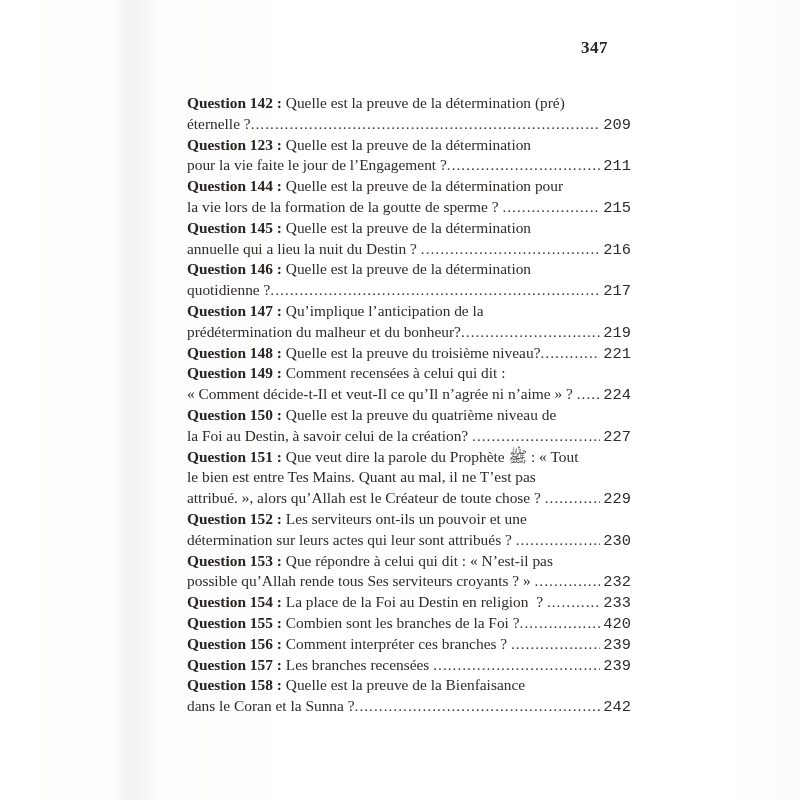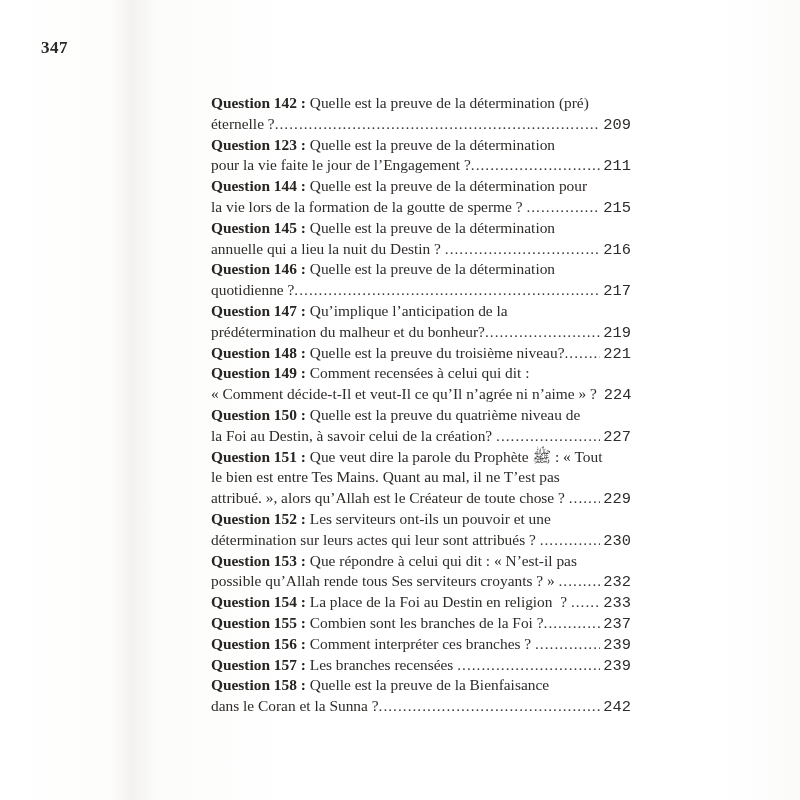--- a/index.html
+++ b/index.html
@@ -20,40 +20,39 @@
     background:
       linear-gradient(90deg,
         #ffffff 0px, #fdfdfc 110px, #f3f2f0 132px, #fcfcfb 158px,
         #ffffff 300px, #ffffff 720px, #fbfbfa 800px);
   }
   .page-number {
     position: absolute;
     top: 38px;
     left: 0;
     width: 608px;
+    text-align: right;
     font-size: 17px;
     font-weight: bold;
     color: #2b2926;
     letter-spacing: 0.5px;
-    margin-left: 41px;
   }
   .toc {
     position: absolute;
     left: 187px;
     top: 93px;
     width: 444px;
   }
   .toc-line {
     display: flex;
     align-items: baseline;
     white-space: pre;
     font-size: 15.4px;
     line-height: 20.8px;
     height: 20.8px;
-    margin-left: 24px;
   }
   .toc-line .seg { flex: 0 0 auto; }
   .bold   { font-weight: bold; color: #272421; }
   .italic { }
   .leader {
     flex: 1 1 0;
     min-width: 0;
     overflow: hidden;
     letter-spacing: 1px;
     color: #3a3734;
@@ -89,19 +88,19 @@
       <div class="toc-line"><span class="seg bold">Question 150 : </span><span class="seg">Quelle est la preuve du quatrième niveau de</span></div>
       <div class="toc-line"><span class="seg">la Foi au Destin, à savoir celui de la création? </span><span class="leader">........................................................................................................................................................................................................</span><span class="pageno">227</span></div>
       <div class="toc-line"><span class="seg bold">Question 151 : </span><span class="seg">Que veut dire la parole du Prophète ﷺ : « </span><span class="seg italic">Tout</span></div>
       <div class="toc-line"><span class="seg italic">le bien est entre Tes Mains. Quant au mal, il ne T’est pas</span></div>
       <div class="toc-line"><span class="seg italic">attribué.</span><span class="seg"> », alors qu’Allah est le Créateur de toute chose ? </span><span class="leader">........................................................................................................................................................................................................</span><span class="pageno">229</span></div>
       <div class="toc-line"><span class="seg bold">Question 152 : </span><span class="seg">Les serviteurs ont-ils un pouvoir et une</span></div>
       <div class="toc-line"><span class="seg">détermination sur leurs actes qui leur sont attribués ? </span><span class="leader">........................................................................................................................................................................................................</span><span class="pageno">230</span></div>
       <div class="toc-line"><span class="seg bold">Question 153 : </span><span class="seg">Que répondre à celui qui dit : « </span><span class="seg italic">N’est-il pas</span></div>
       <div class="toc-line"><span class="seg italic">possible qu’Allah rende tous Ses serviteurs croyants ?</span><span class="seg"> » </span><span class="leader">........................................................................................................................................................................................................</span><span class="pageno">232</span></div>
       <div class="toc-line"><span class="seg bold">Question 154 : </span><span class="seg">La place de la Foi au Destin en religion  ? </span><span class="leader">........................................................................................................................................................................................................</span><span class="pageno">233</span></div>
-      <div class="toc-line"><span class="seg bold">Question 155 : </span><span class="seg">Combien sont les branches de la Foi ?</span><span class="leader">........................................................................................................................................................................................................</span><span class="pageno">237</span></div>
+      <div class="toc-line"><span class="seg bold">Question 155 : </span><span class="seg">Combien sont les branches de la Foi ?</span><span class="leader">........................................................................................................................................................................................................</span><span class="pageno">420</span></div>
       <div class="toc-line"><span class="seg bold">Question 156 : </span><span class="seg">Comment interpréter ces branches ? </span><span class="leader">........................................................................................................................................................................................................</span><span class="pageno">239</span></div>
       <div class="toc-line"><span class="seg bold">Question 157 : </span><span class="seg">Les branches recensées </span><span class="leader">........................................................................................................................................................................................................</span><span class="pageno">239</span></div>
       <div class="toc-line"><span class="seg bold">Question 158 : </span><span class="seg">Quelle est la preuve de la Bienfaisance</span></div>
       <div class="toc-line"><span class="seg">dans le Coran et la </span><span class="seg italic">Sunna</span><span class="seg"> ?</span><span class="leader">........................................................................................................................................................................................................</span><span class="pageno">242</span></div>
     </div>
 </div>
 
 </body></html>

